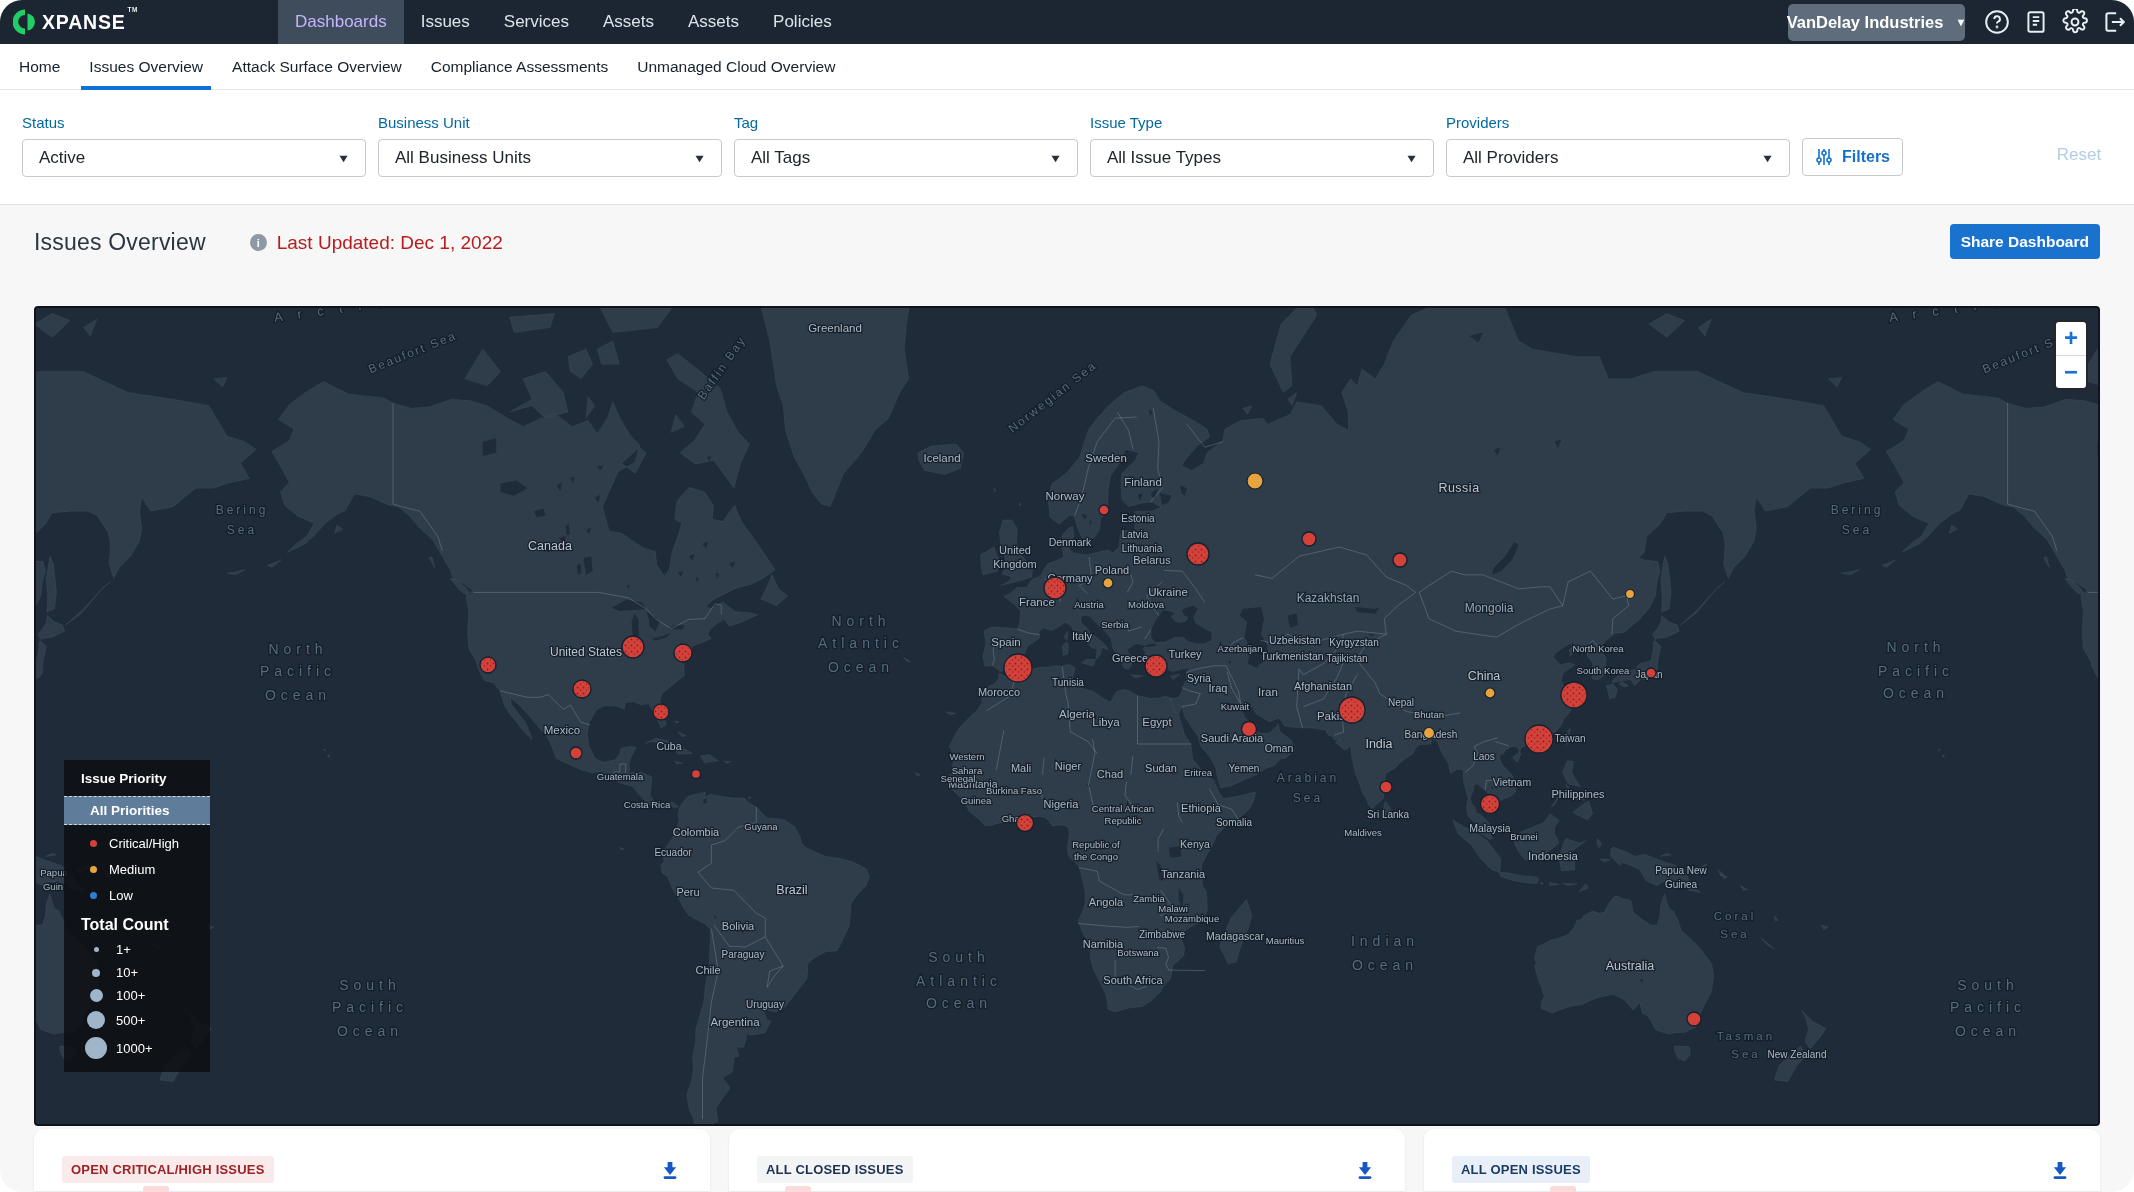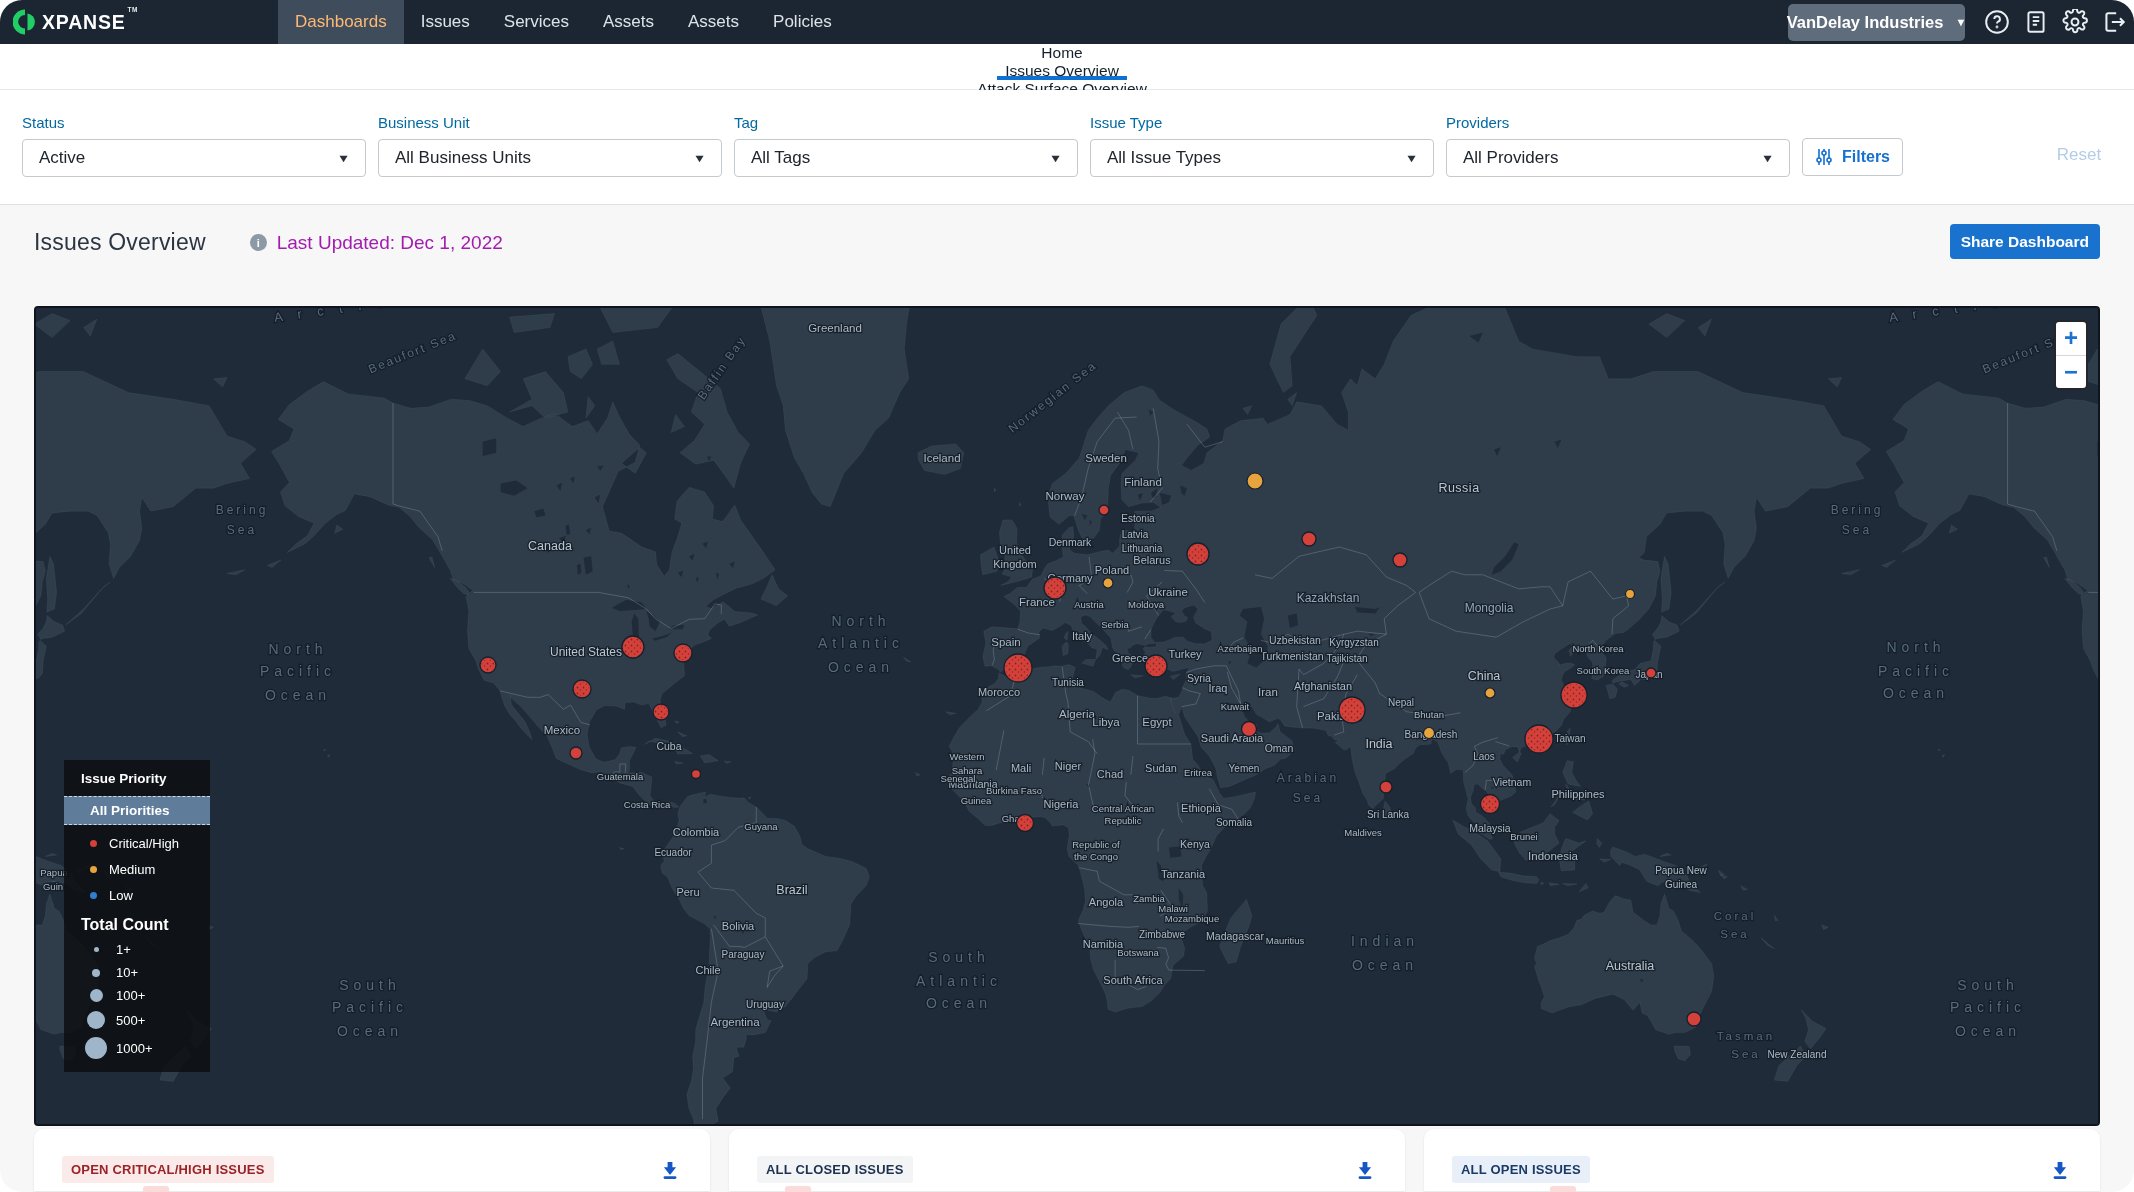--- a/index.html
+++ b/index.html
@@ -5,46 +5,46 @@
 html,body { width:2134px; height:1192px; background:#fff; font-family:"Liberation Sans", sans-serif; }
 .page { width:2134px; height:1192px; border-radius:22px; overflow:hidden; position:relative; background:#f7f7f8; }
 
 .topnav { height:44px; background:#1c2632; display:flex; align-items:center; position:relative; }
 .logo { display:flex; align-items:center; margin-left:13px; width:265px; }
 .logo svg { display:block; }
 .logotext { color:#fff; font-weight:bold; font-size:19.5px; letter-spacing:0.8px; margin-left:5px; }
 .tm { color:#e8ecef; font-size:6.5px; vertical-align:top; position:relative; top:-5px; left:2px; letter-spacing:0.5px;}
 .menu { display:flex; height:44px; align-items:center; }
 .mi { color:#dde3e8; font-size:17px; padding:0 17px; height:44px; display:flex; align-items:center; }
-.mi.active { background:#3f4c5b; color:#fdba74; }
+.mi.active { background:#3f4c5b; color:#c4b5fd; }
 .nav-right { position:absolute; right:1px; top:0; height:44px; display:flex; align-items:center; }
 .org { background:#5e6c7b; color:#fff; font-size:16.5px; font-weight:bold; border-radius:5px; height:37px; width:177px; display:flex; align-items:center; justify-content:center; margin-right:12px; white-space:nowrap;}
 .org .car { margin-left:12px; font-size:11px; }
 .nicon { width:26px; height:26px; margin:0 6.5px; color:#e9eef2; }
 .nicon svg { width:26px; height:26px; display:block; }
 
-.subnav { height:46px; background:#fff; display:flex; align-items:center; padding-left:19px; border-bottom:1px solid #e6e8ea;flex-direction:column; }
+.subnav { height:46px; background:#fff; display:flex; align-items:center; padding-left:19px; border-bottom:1px solid #e6e8ea; }
 .si { font-size:15.5px; color:#16212d; margin-right:29px; height:46px; display:flex; align-items:center; position:relative; }
 .si.active:after { content:""; position:absolute; left:-8px; right:-8px; bottom:0; height:4px; background:#0f72d3; }
 
 .filters { background:#fff; padding:24px 22px 27px 22px; border-bottom:1px solid #dfe1e3; position:relative;}
 .frow { display:flex; }
 .fgroup { margin-right:12px; }
 .flabel { font-size:15px; color:#0369a1; margin-bottom:8px; }
 .fsel { width:344px; height:38px; border:1px solid #c5cacf; border-radius:4px; display:flex; align-items:center; padding:0 16px; font-size:17px; color:#20262e; justify-content:space-between; }
 .fsel .car { font-size:11px; color:#2a3038; transform:scaleX(1.25); }
 .fbtn { margin-top:24px; height:38px; border:1px solid #c5cacf; border-radius:4px; display:flex; align-items:center; padding:4px 12px; color:#1670cf; font-weight:bold; font-size:16px; }
 .fbtn svg { margin-right:9px; }
 .reset { position:absolute; right:22px; bottom:30px; height:38px; width:66px; display:flex; align-items:center; justify-content:center; color:#b3cde9; font-size:17px; border-radius:4px;}
 
 .sect { padding:0 34px; }
 .titlerow { display:flex; align-items:flex-start; padding-top:24px; height:101px; box-sizing:border-box; position:relative; }
 .h1 { font-size:23px; color:#2b3642; letter-spacing:0.2px; }
 .info { width:17px; height:17px; border-radius:50%; background:#8d9aa6; color:#fff; font-size:11px; font-weight:bold; display:flex; align-items:center; justify-content:center; margin:5px 10px 0 44px; }
-.lastupd { font-size:19px; color:#a21caf; margin-top:3px; }
+.lastupd { font-size:19px; color:#b91c1c; margin-top:3px; }
 .sharebtn { position:absolute; right:0; top:19px; background:#1872ce; color:#fff; font-weight:bold; font-size:15.5px; height:35px; padding:0 11px; border-radius:4px; display:flex; align-items:center; }
 
 .mapwrap { position:relative; width:2066px; height:820px; border:2px solid #10151d; border-radius:4px; overflow:hidden; background:#1f2b38; }
 .legend { position:absolute; left:28px; bottom:52px; width:146px; background:rgba(13,14,16,0.85); color:#fff; padding:11px 0 13px 0; }
 .legend .lt { font-size:13.5px; font-weight:bold; padding:0 0 10px 17px; }
 .lp-all { background:#5f7d9b; border-top:1px dashed rgba(255,255,255,0.7); border-bottom:1px dashed rgba(255,255,255,0.7); font-size:13.5px; font-weight:bold; padding:6px 0 6px 26px; }
 .lrow { display:flex; align-items:center; margin:11px 0 0 26px; font-size:13px; }
 .lrow .dot { width:7px; height:7px; border-radius:50%; margin-right:12px; }
 .lt2 { font-size:16px; font-weight:bold; margin:13px 0 1px 17px; }
 .crow { display:flex; align-items:center; margin-top:8px; font-size:13px; }

